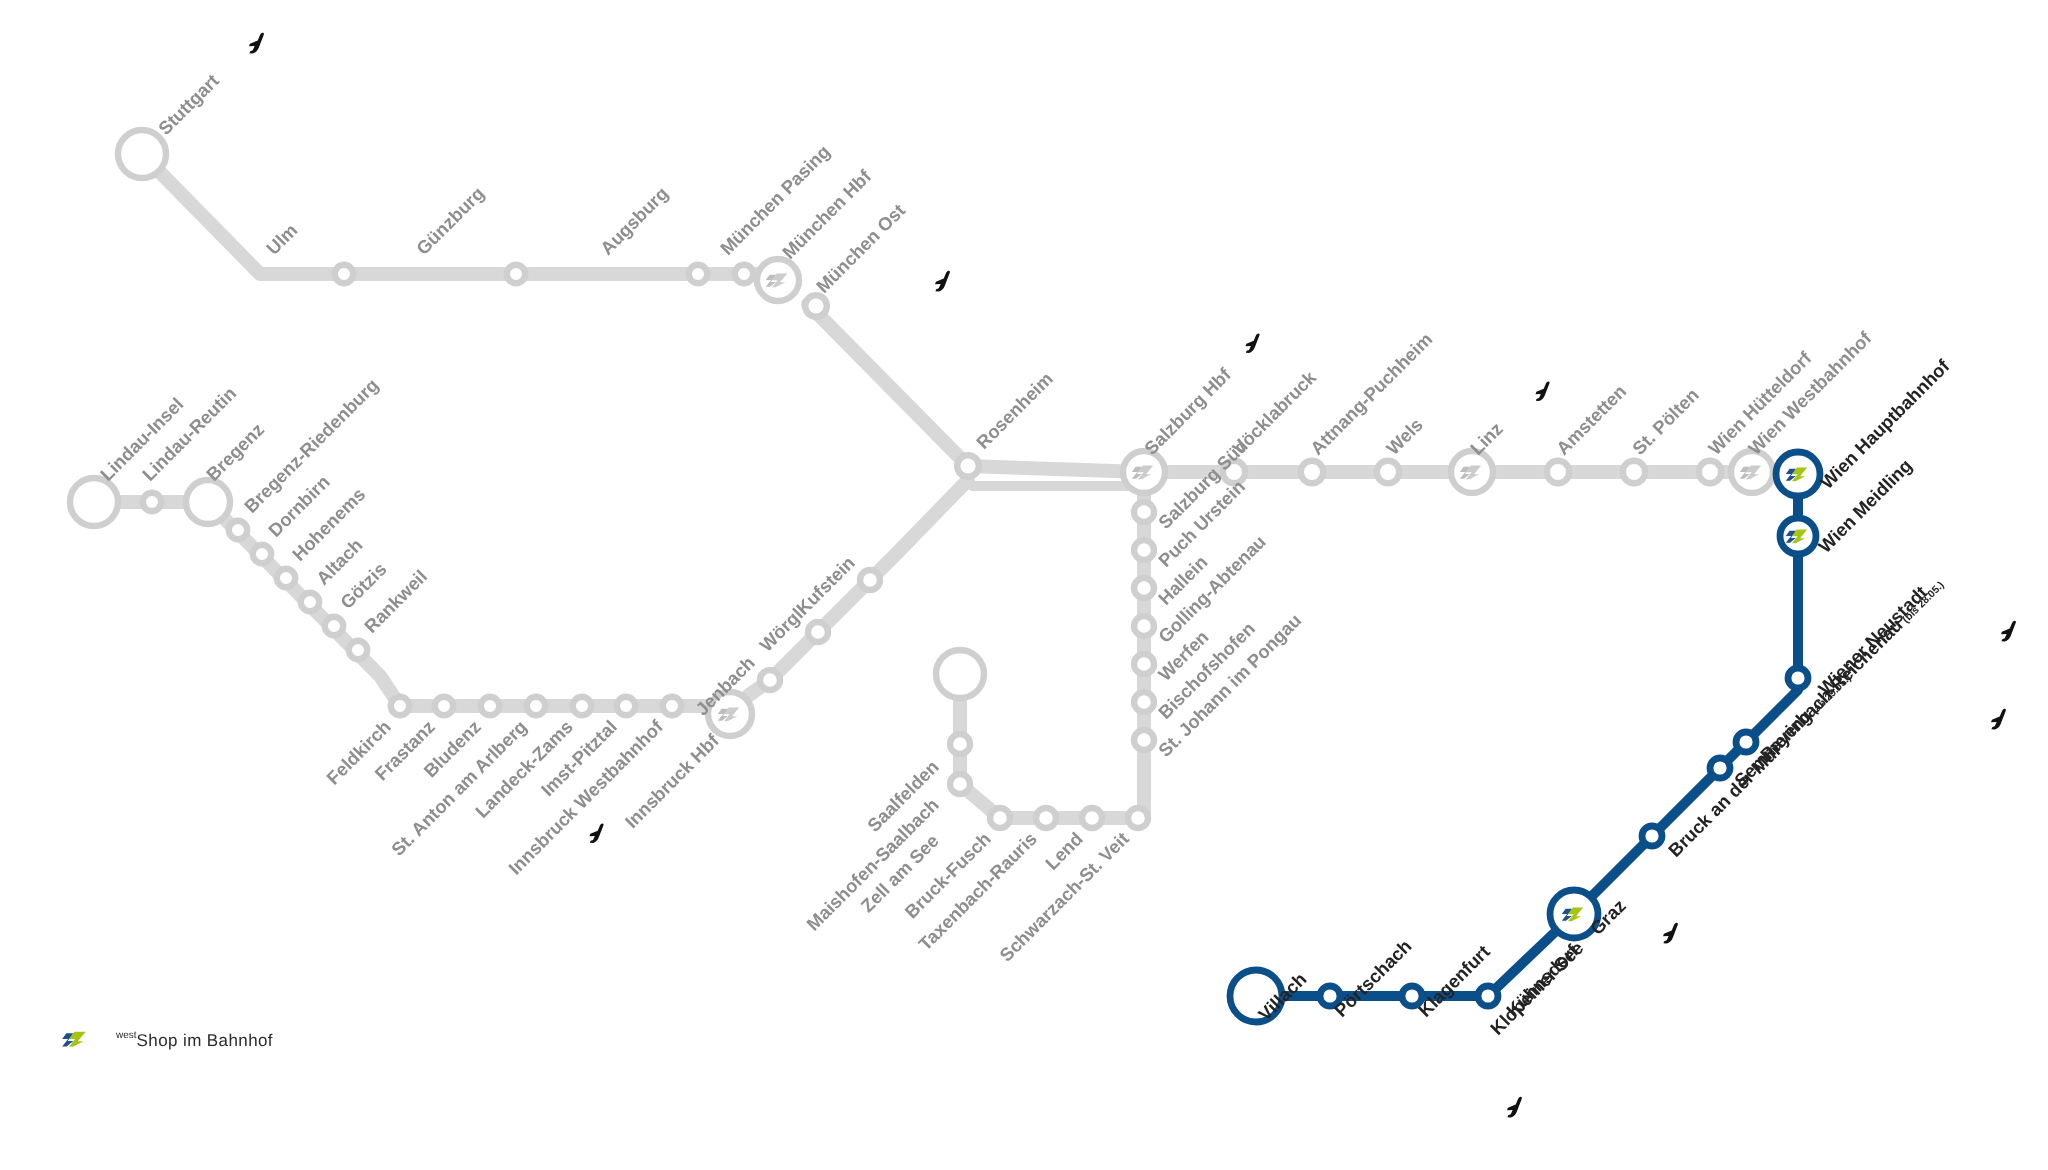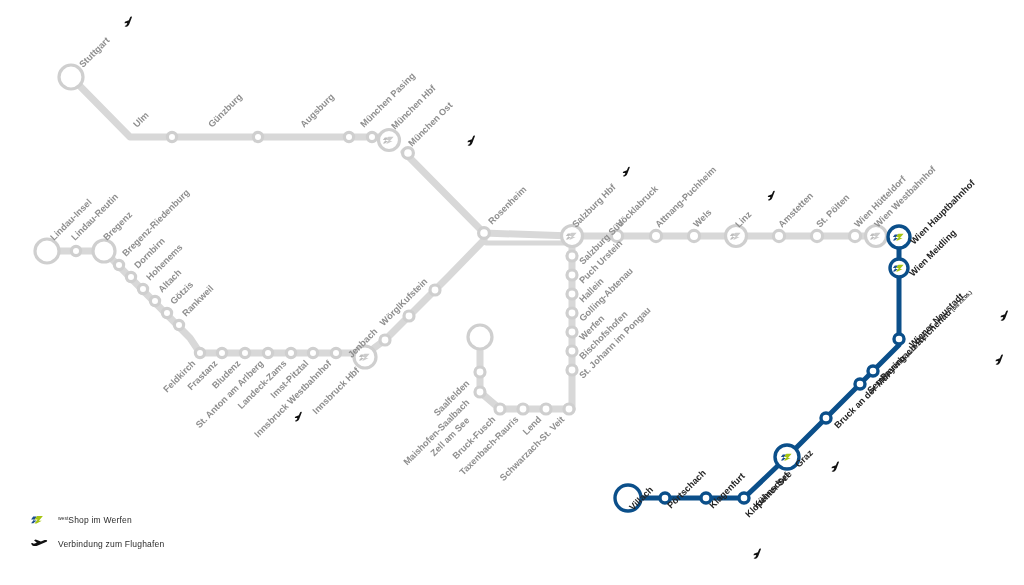--- a/index.html
+++ b/index.html
@@ -255,25 +255,17 @@
 </svg>
 
 <div class="legend">
   <div class="legend-row">
     <span class="legend-ico">
       <svg width="22" height="16" viewBox="-8 -6 20 13">
         <path d="M -4.2 -2.6 L -0.9 -2.6 L -3.6 1.0 L -1.1 1.0 L -4.0 3.4 L -6.1 3.4 L -3.4 0.0 L -6.1 0.0 Z" fill="#1d4f91"></path>
         <path d="M -0.6 -3.2 L 4.6 -3.2 L 1.0 1.1 L 3.6 1.1 L -1.2 3.6 L -3.0 3.6 L -0.2 0.1 L -3.0 0.1 Z" fill="#a6c512"></path>
       </svg>
     </span>
-    <span class="legend-txt"><span class="pre">west</span><span>Shop im Werfen</span></span>
-  </div>
-  <div class="legend-row">
-    <span class="legend-ico">
-      <svg width="22" height="14" viewBox="-8 -5 17 11">
-        <path d="M -5.5 1.6 C -4.2 2.3 -2.6 2.3 -1.2 1.7 L 5.6 -1.3 C 6.2 -1.6 6.3 -2.2 5.8 -2.5 C 5.4 -2.8 4.7 -2.8 4.1 -2.6 L 1.2 -1.4 L -2.9 -3.1 L -4.2 -2.5 L -2.0 -0.5 L -4.3 0.4 L -5.6 -0.2 L -6.6 0.2 Z" fill="#111"></path>
-      </svg>
-    </span>
-    <span class="legend-txt">Verbindung zum Flughafen</span>
+    <span class="legend-txt"><span class="pre">west</span><span>Shop im Bahnhof</span></span>
   </div>
 </div>
 
 </div>
 
 </body></html>

